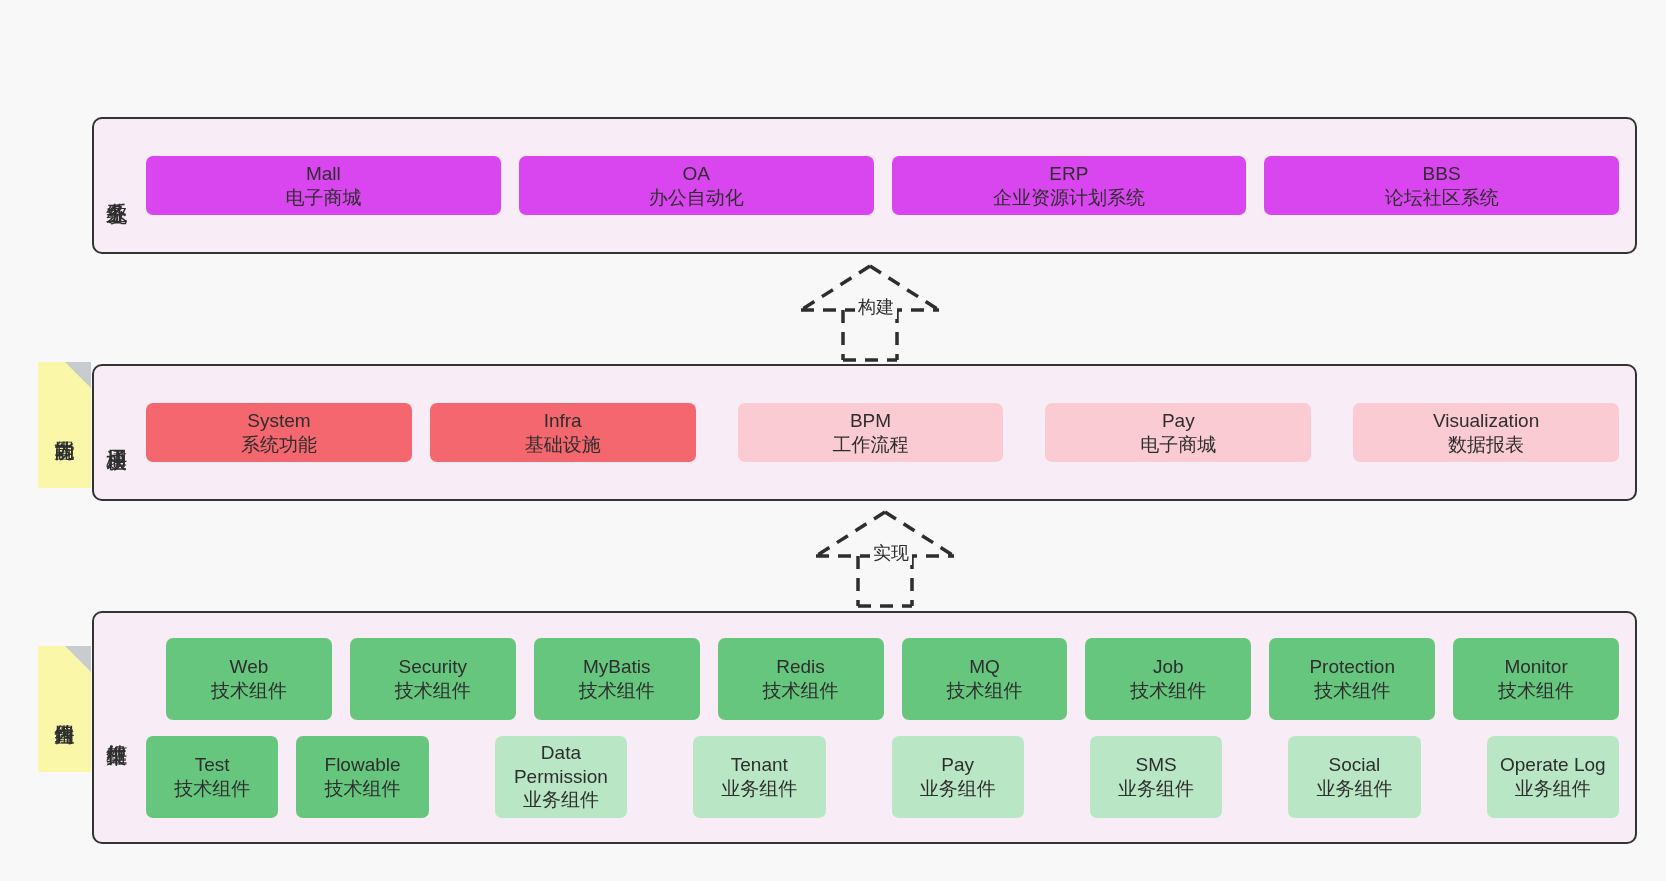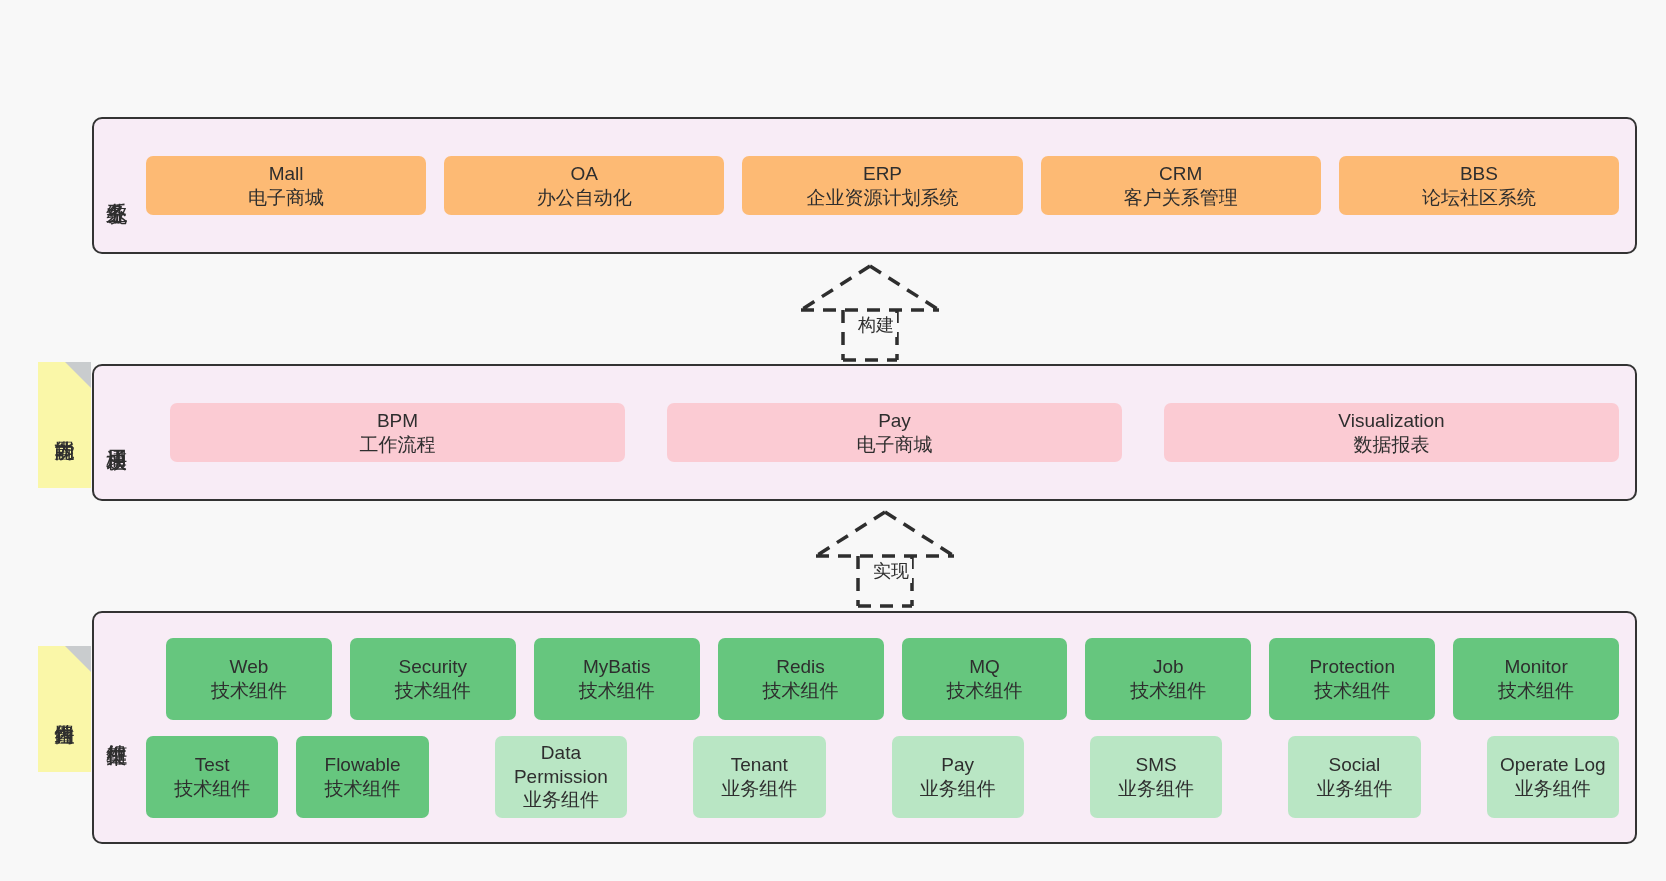--- a/index.html
+++ b/index.html
@@ -69,21 +69,21 @@
     color: #2E2E2E;
     font-size: 19px;
     line-height: 1.26;
     padding: 6px 4px;
   }
 
   .card .en { white-space: normal; }
   .card .cn { white-space: nowrap; }
 
   
-  .c-blue       { background: #fdba74; }
+  .c-blue       { background: #d946ef; }
   .c-red        { background: #F4676F; }
   .c-pink       { background: #FBCBD3; margin-left: 24px; }
   .c-green      { background: #66C67E; }
   .c-lightgreen { background: #B9E6C4; margin-left: 48px; }
 
   
   .sticky {
     position: absolute;
     background: #FAF7A8;
     display: flex;
@@ -115,21 +115,20 @@
   .connector svg { display: block; overflow: visible; }
 
   .conn-label {
     position: absolute;
     font-size: 18px;
     color: #2E2E2E;
     background: #F8F8F8;
     padding: 0 3px;
     white-space: nowrap;
     z-index: 4;
-    margin-top: 18px;
   }
 </style>
 </head>
 <body>
 
 <div id="canvas">
 
   <div class="layer" id="layer-business" style="left:92px; top:117px; width:1545px; height:137px;">
     <div class="layer-title">业务系统</div>
     <div class="layer-cards">
@@ -138,24 +137,20 @@
           <span class="en">Mall</span>
           <span class="cn">电子商城</span>
         </div>
         <div class="card c-blue">
           <span class="en">OA</span>
           <span class="cn">办公自动化</span>
         </div>
         <div class="card c-blue">
           <span class="en">ERP</span>
           <span class="cn">企业资源计划系统</span>
-        </div>
-        <div class="card c-blue">
-          <span class="en">CRM</span>
-          <span class="cn">客户关系管理</span>
         </div>
         <div class="card c-blue">
           <span class="en">BBS</span>
           <span class="cn">论坛社区系统</span>
         </div>
       </div>
     </div>
   </div>
 
   <div class="connector" style="left:795px; top:262px; width:150px; height:100px;">
@@ -165,20 +160,28 @@
     </svg>
   </div>
   <div class="conn-label" style="left:855px; top:295px;">构建</div>
 
   <div class="sticky" style="left:38px; top:362px; width:53px; height:126px;">内置功能</div>
 
   <div class="layer" id="layer-module" style="left:92px; top:364px; width:1545px; height:137px;">
     <div class="layer-title">通用模块</div>
     <div class="layer-cards">
       <div class="card-row">
+        <div class="card c-red">
+          <span class="en">System</span>
+          <span class="cn">系统功能</span>
+        </div>
+        <div class="card c-red">
+          <span class="en">Infra</span>
+          <span class="cn">基础设施</span>
+        </div>
         <div class="card c-pink">
           <span class="en">BPM</span>
           <span class="cn">工作流程</span>
         </div>
         <div class="card c-pink">
           <span class="en">Pay</span>
           <span class="cn">电子商城</span>
         </div>
         <div class="card c-pink">
           <span class="en">Visualization</span>

